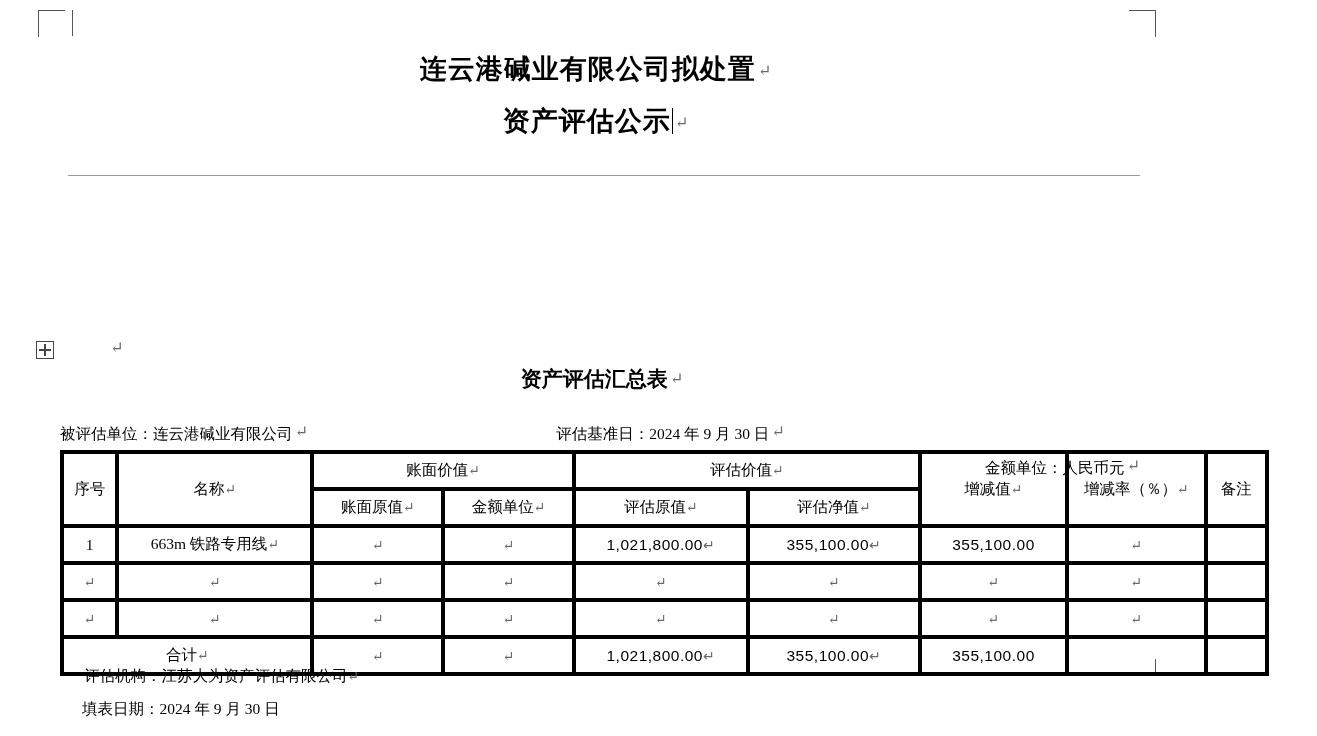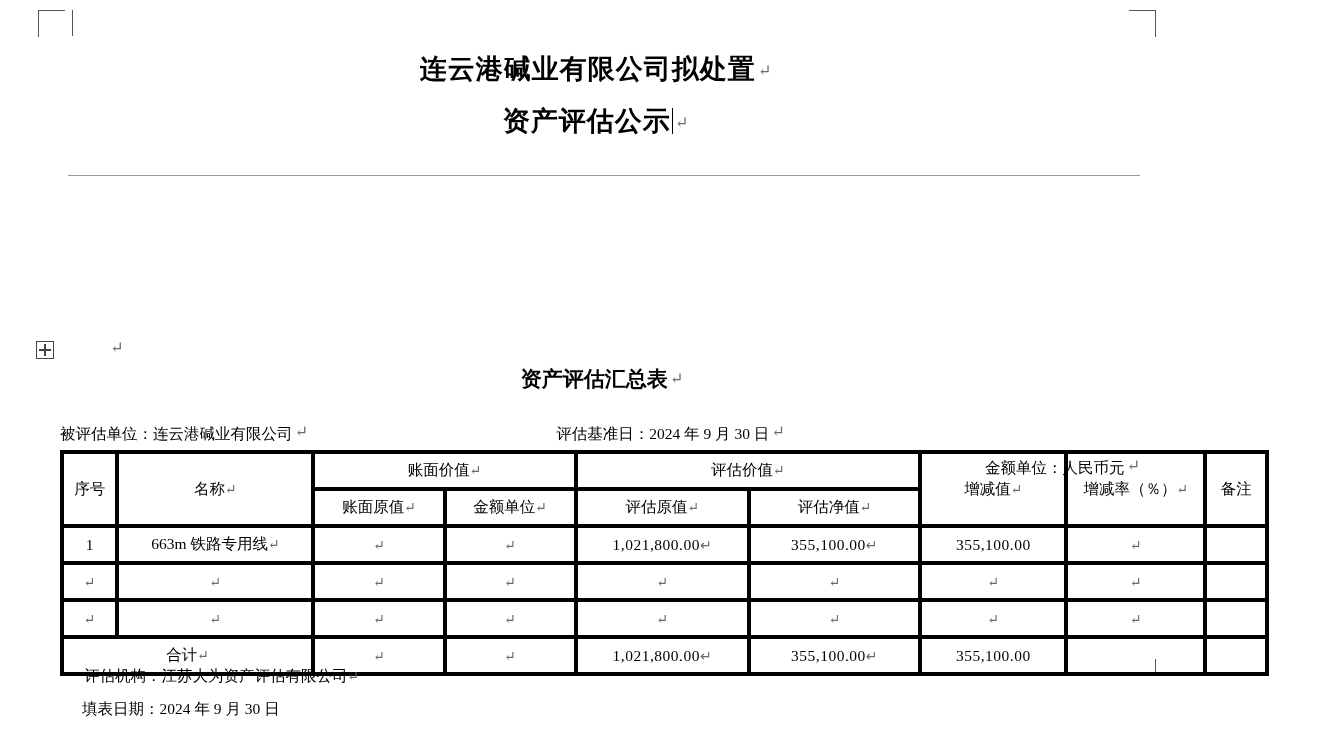--- a/index.html
+++ b/index.html
@@ -146,21 +146,21 @@
   }
   table.sum td {
     border: 4px solid #000000;
     text-align: center;
     vertical-align: middle;
     padding: 2px 4px;
     height: 29px;
   }
   td.h { font-size: 15.5px; }
   td.num {
-    font-family: Liberation Serif, serif;
+    font-family: Liberation Sans, sans-serif;
     letter-spacing: 0.5px;
   }
   .cellmark {
     color: #6a6a6a;
     font-size: 14px;
   }
   td.left-cell { text-align: left; padding-left: 12px; }
 
   .footer {
     position: absolute;

